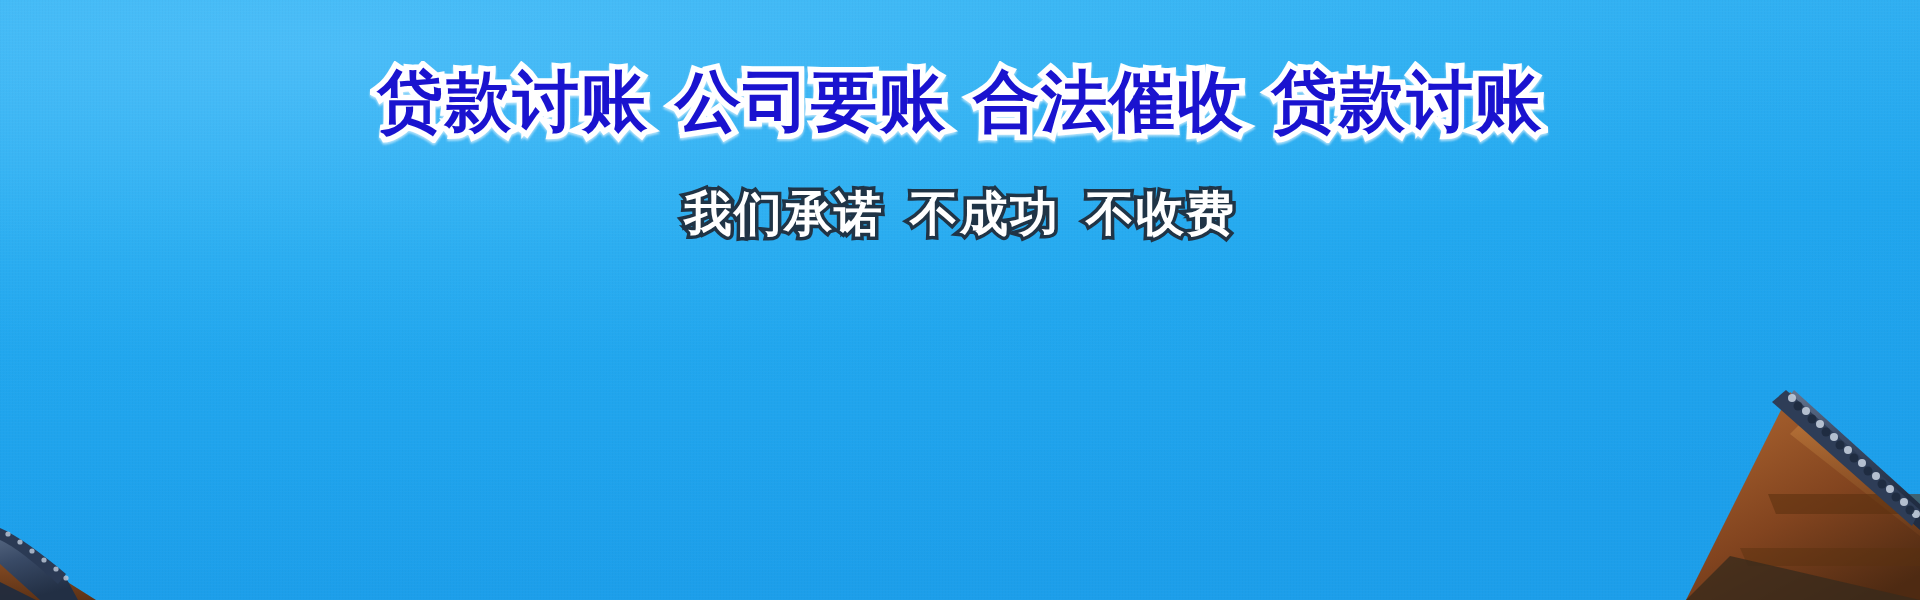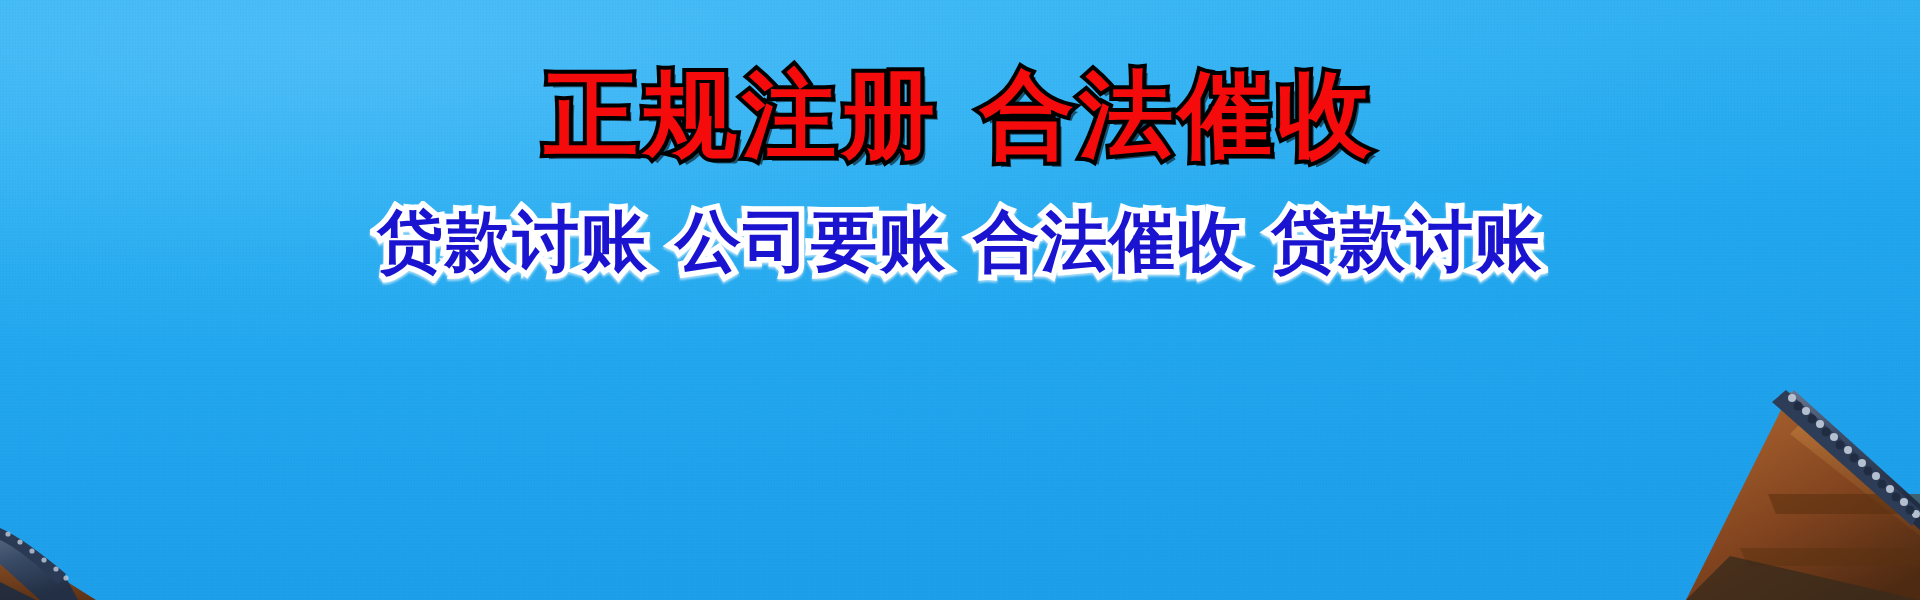--- a/index.html
+++ b/index.html
@@ -187,23 +187,23 @@
       <circle cx="392" cy="94" r="4.5"></circle>
       <circle cx="406" cy="107" r="4.5"></circle>
       <circle cx="420" cy="120" r="4.5"></circle>
     </g>
 
     <path d="M196,210 L240,166 L430,210 Z" fill="#3a2a1c" opacity="0.8"></path>
   </svg>
 
   <div class="text-stack">
 
-    <div class="line headline">
-      <span class="seg">正规注册</span><span class="sp-lg"></span><span class="seg">合法催收</span>
-    </div>
 
     <div class="line services">
       <span class="seg">贷款讨账</span><span class="sp"></span><span class="seg">公司要账</span><span class="sp"></span><span class="seg">合法催收</span><span class="sp"></span><span class="seg">贷款讨账</span>
     </div>
 
+    <div class="line promise">
+      <span class="seg">我们承诺</span><span class="sp"></span><span class="seg">不成功</span><span class="sp"></span><span class="seg">不收费</span>
+    </div>
 
   </div>
 </div>
 
 </body></html>

